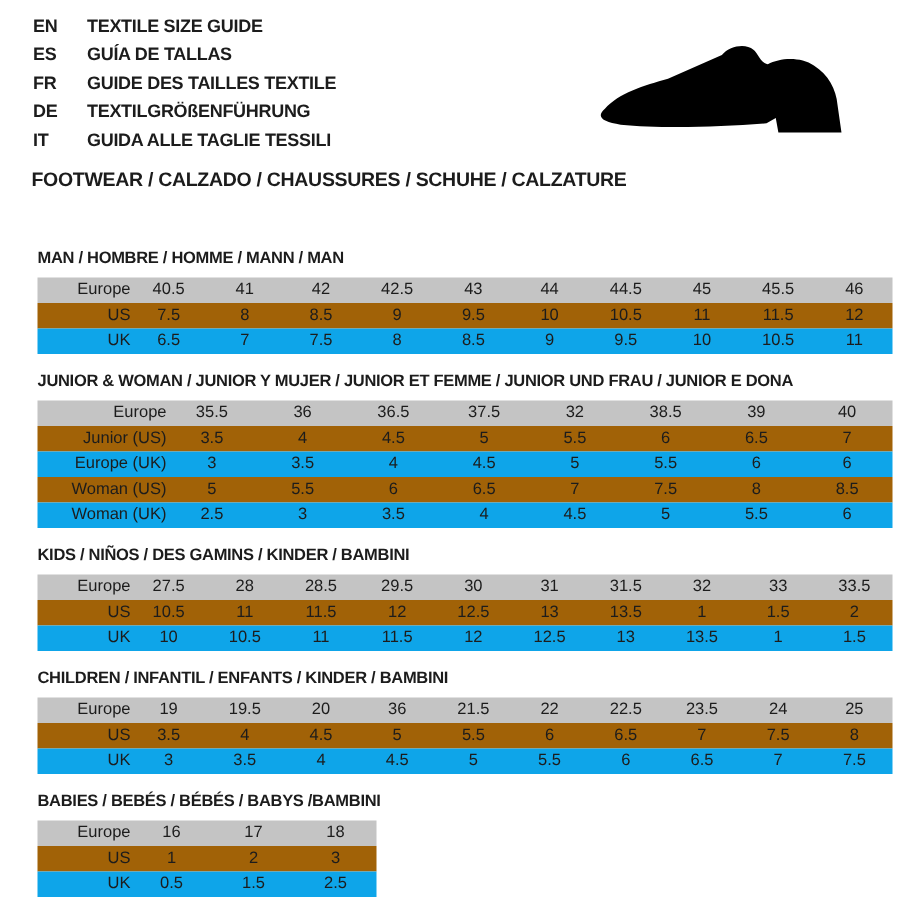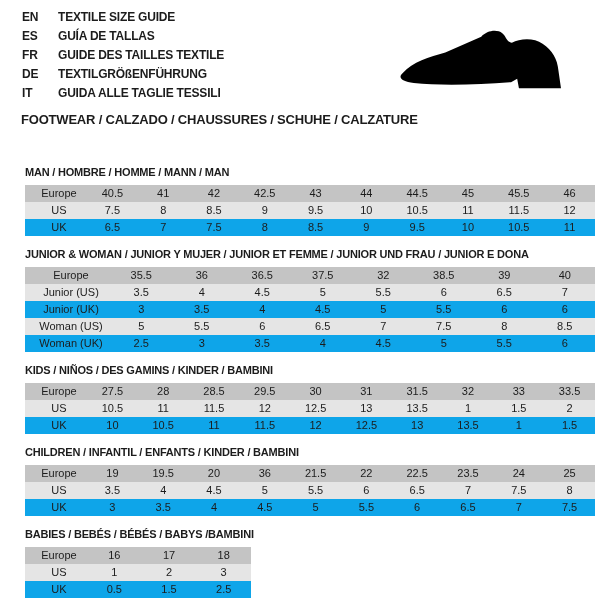--- a/index.html
+++ b/index.html
@@ -27,23 +27,23 @@
   .sections{padding:0 25px;}
   .section{margin-top:12px;}
   .section:first-child{margin-top:38px;}
   .section-title{font-size:11px;font-weight:bold;letter-spacing:-0.2px;line-height:13px;margin-bottom:6px;}
 
   .size-table{width:570px;}
   .size-table.narrow{width:226px;}
   .trow{display:flex;height:17px;line-height:17px;font-size:11px;}
   .trow.head{background:#c4c4c4;}
   .trow.shade{background:#0ea5e9;}
-  .trow.white{background:#e5e5e5;}
+  .trow.white{background:#a16207;}
   .cell{flex:1;text-align:center;white-space:nowrap;}
-  .cell.label{flex:0 0 56px;text-align:center;padding-left:6px;}
+  .cell.label{flex:0 0 56px;text-align:right;padding-left:6px;}
   .size-table.wide-label .cell.label{flex:0 0 80px;}
 </style>
 </head>
 <body>
 
 <div class="page">
 
   <div class="lang-block">
     <div class="lang-row">
       <span class="lang-code">EN</span>
@@ -149,21 +149,21 @@
             <div class="cell">3.5</div>
             <div class="cell">4</div>
             <div class="cell">4.5</div>
             <div class="cell">5</div>
             <div class="cell">5.5</div>
             <div class="cell">6</div>
             <div class="cell">6.5</div>
             <div class="cell">7</div>
           </div>
           <div class="trow shade">
-            <div class="cell label">Junior (UK)</div>
+            <div class="cell label">Europe (UK)</div>
             <div class="cell">3</div>
             <div class="cell">3.5</div>
             <div class="cell">4</div>
             <div class="cell">4.5</div>
             <div class="cell">5</div>
             <div class="cell">5.5</div>
             <div class="cell">6</div>
             <div class="cell">6</div>
           </div>
           <div class="trow white">

